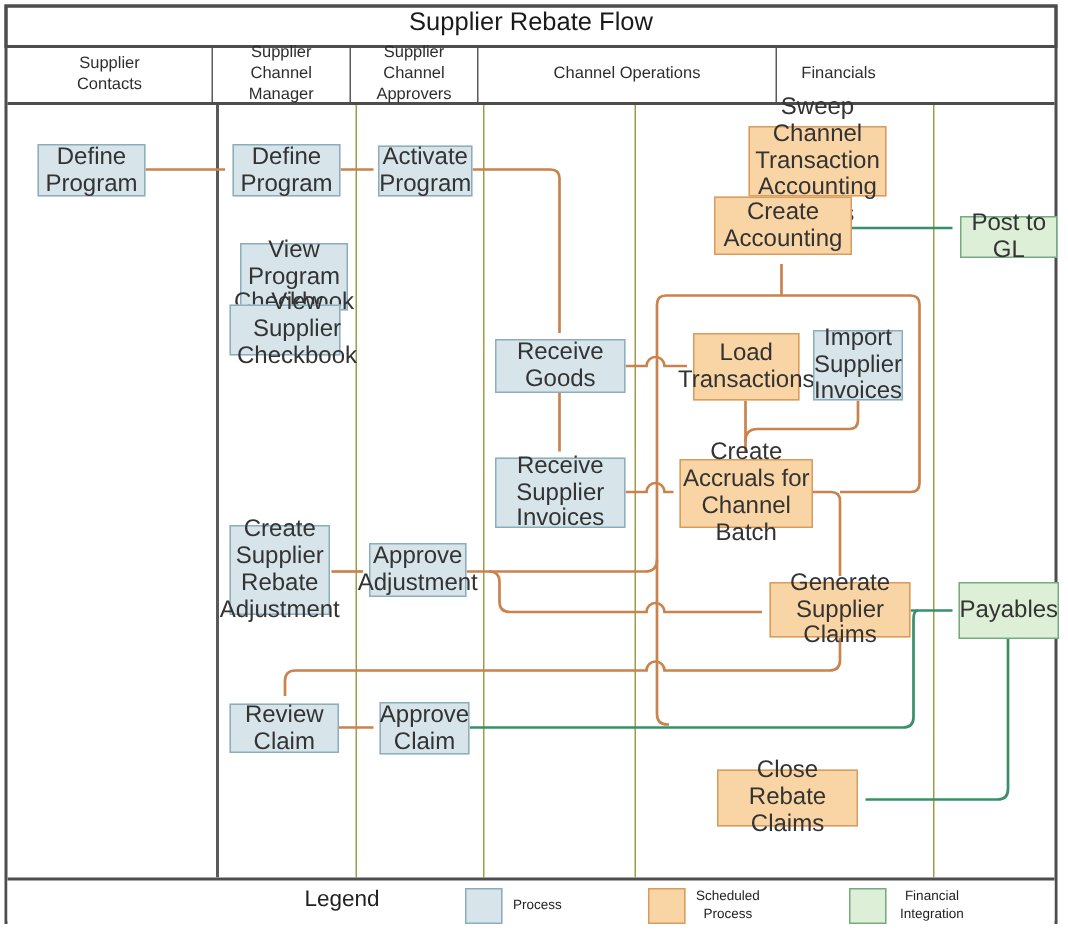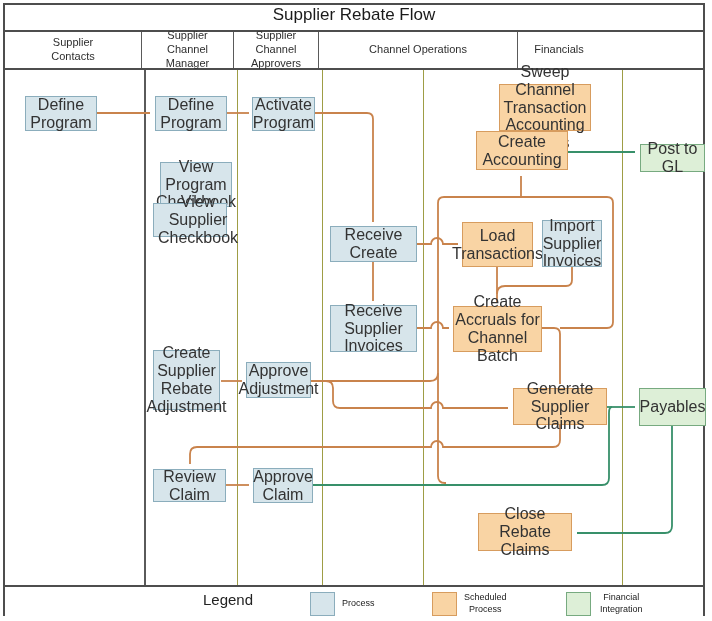--- a/index.html
+++ b/index.html
@@ -119,21 +119,21 @@
 Checkbook</div>
       <div class="node process" style="left: 153px; top: 203px; width: 74px; height: 34px; padding-left: 17px;">View Supplier
 Checkbook</div>
       <div class="node scheduled" style="left: 499px; top: 84px; width: 92px; height: 47px;">Sweep Channel
 Transaction
 Accounting
 Events</div>
       <div class="node scheduled" style="left: 476px; top: 131px; width: 92px; height: 39px;">Create
 Accounting</div>
       <div class="node financial" style="left: 640px; top: 144px; width: 65px; height: 28px;">Post to GL</div>
-      <div class="node process" style="left: 330px; top: 226px; width: 87px; height: 36px;">Receive Create</div>
+      <div class="node process" style="left: 330px; top: 226px; width: 87px; height: 36px;">Receive Goods</div>
       <div class="node scheduled" style="left: 462px; top: 222px; width: 71px; height: 45px;">Load
 Transactions</div>
       <div class="node process" style="left: 542px; top: 220px; width: 60px; height: 47px;">Import
 Supplier
 Invoices</div>
       <div class="node process" style="left: 330px; top: 305px; width: 87px; height: 47px;">Receive Supplier
 Invoices</div>
       <div class="node scheduled" style="left: 453px; top: 306px; width: 89px; height: 46px;">Create
 Accruals for
 Channel Batch</div>

